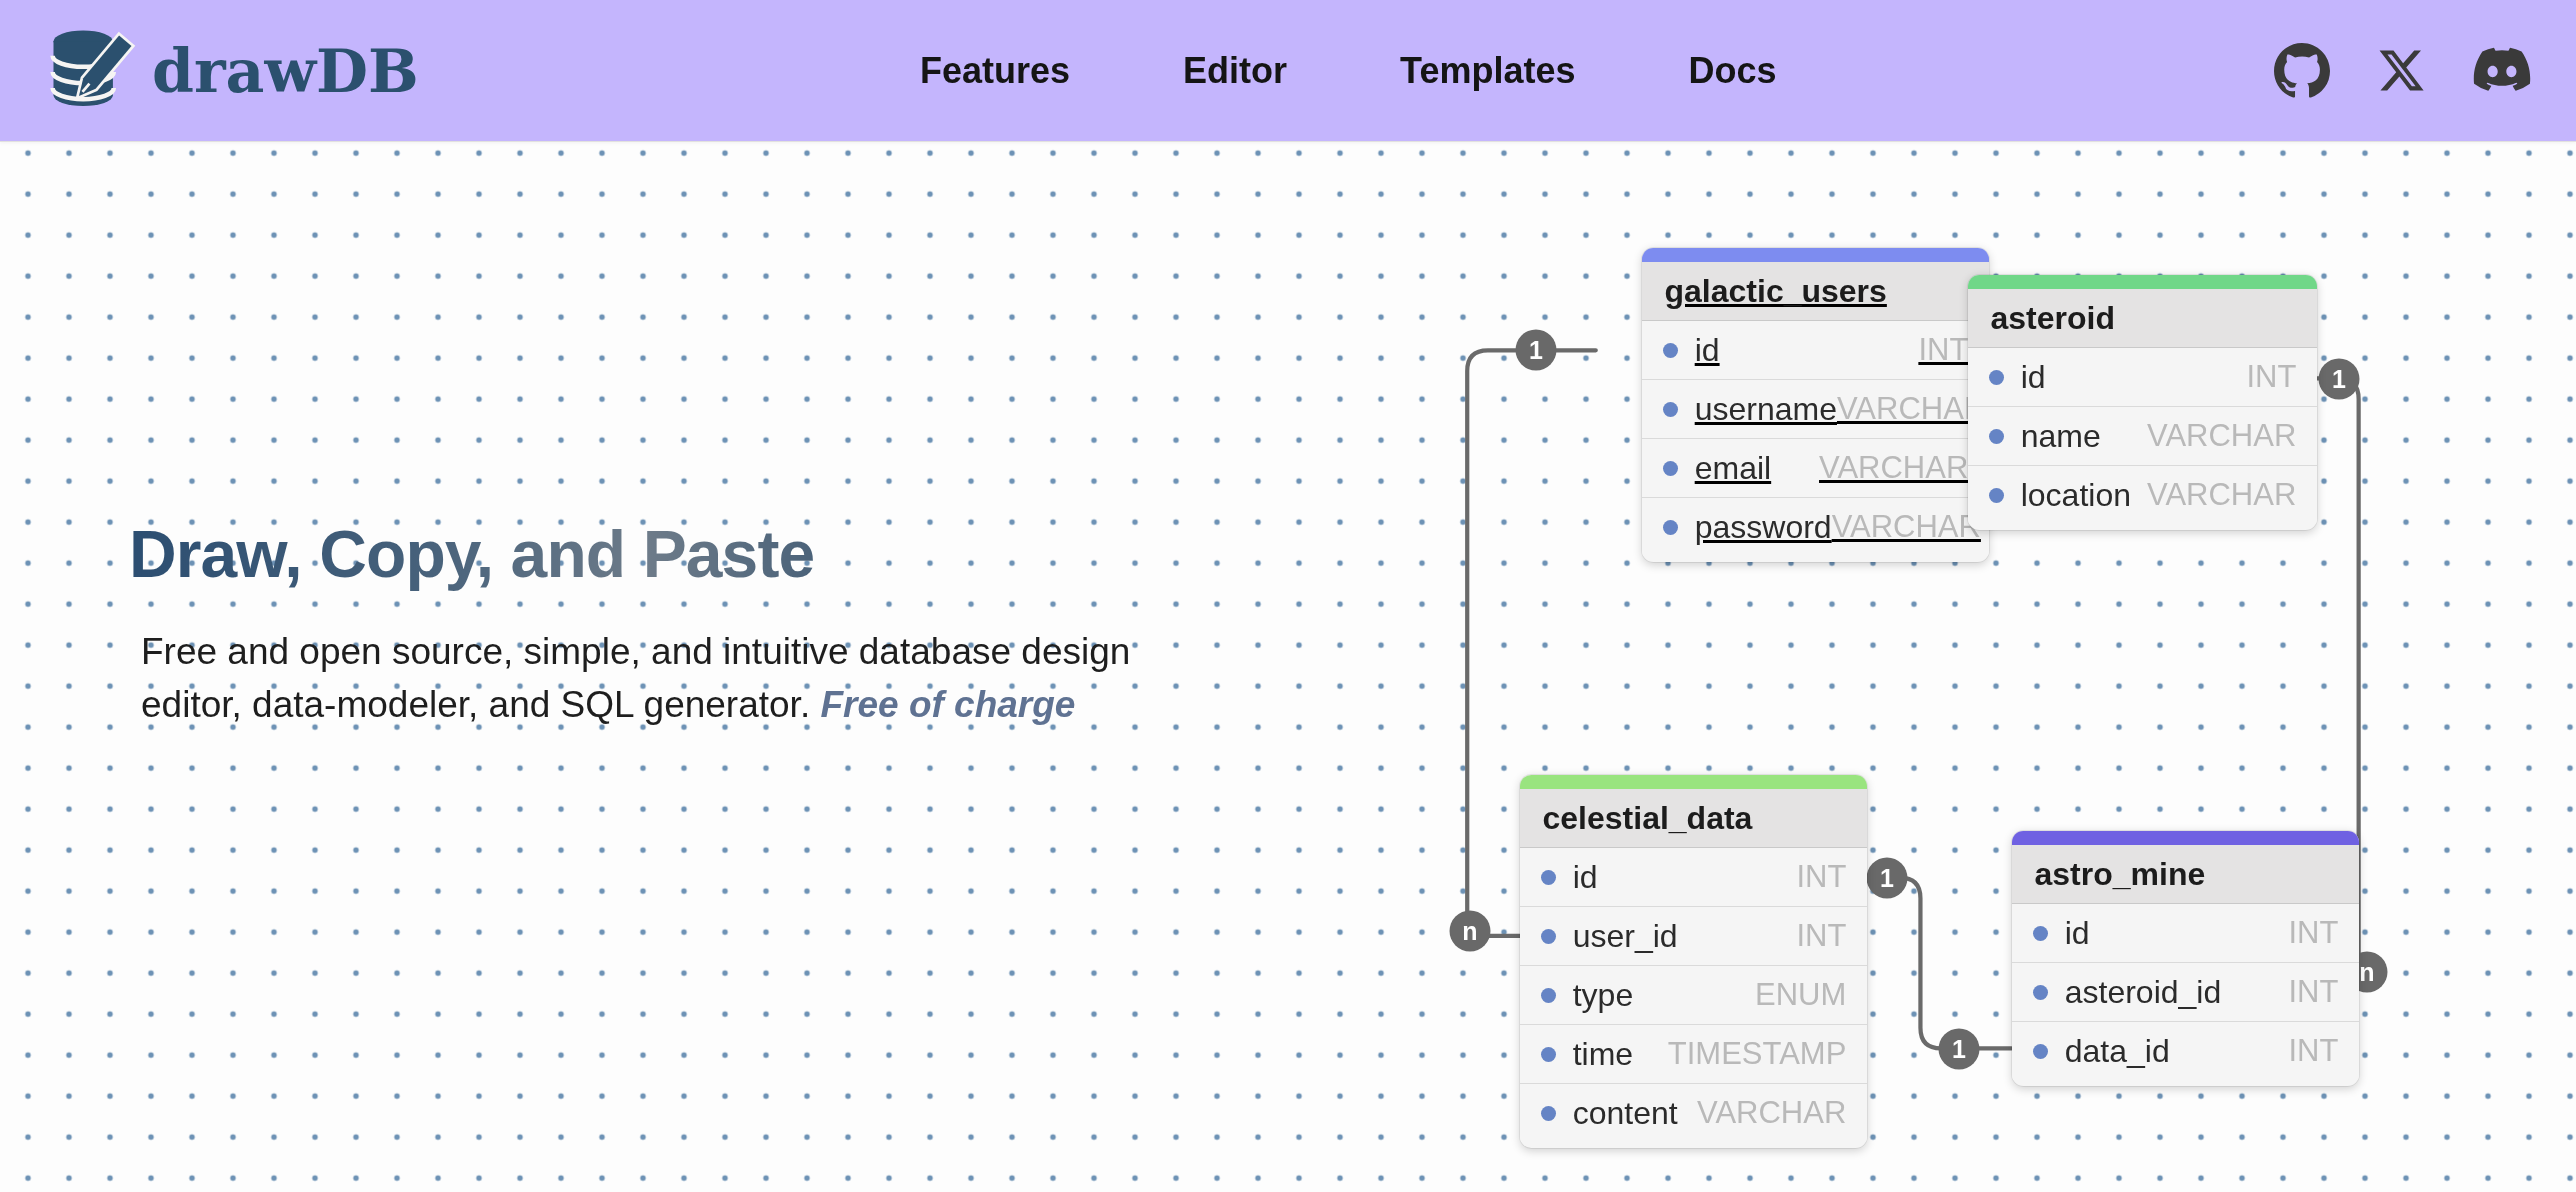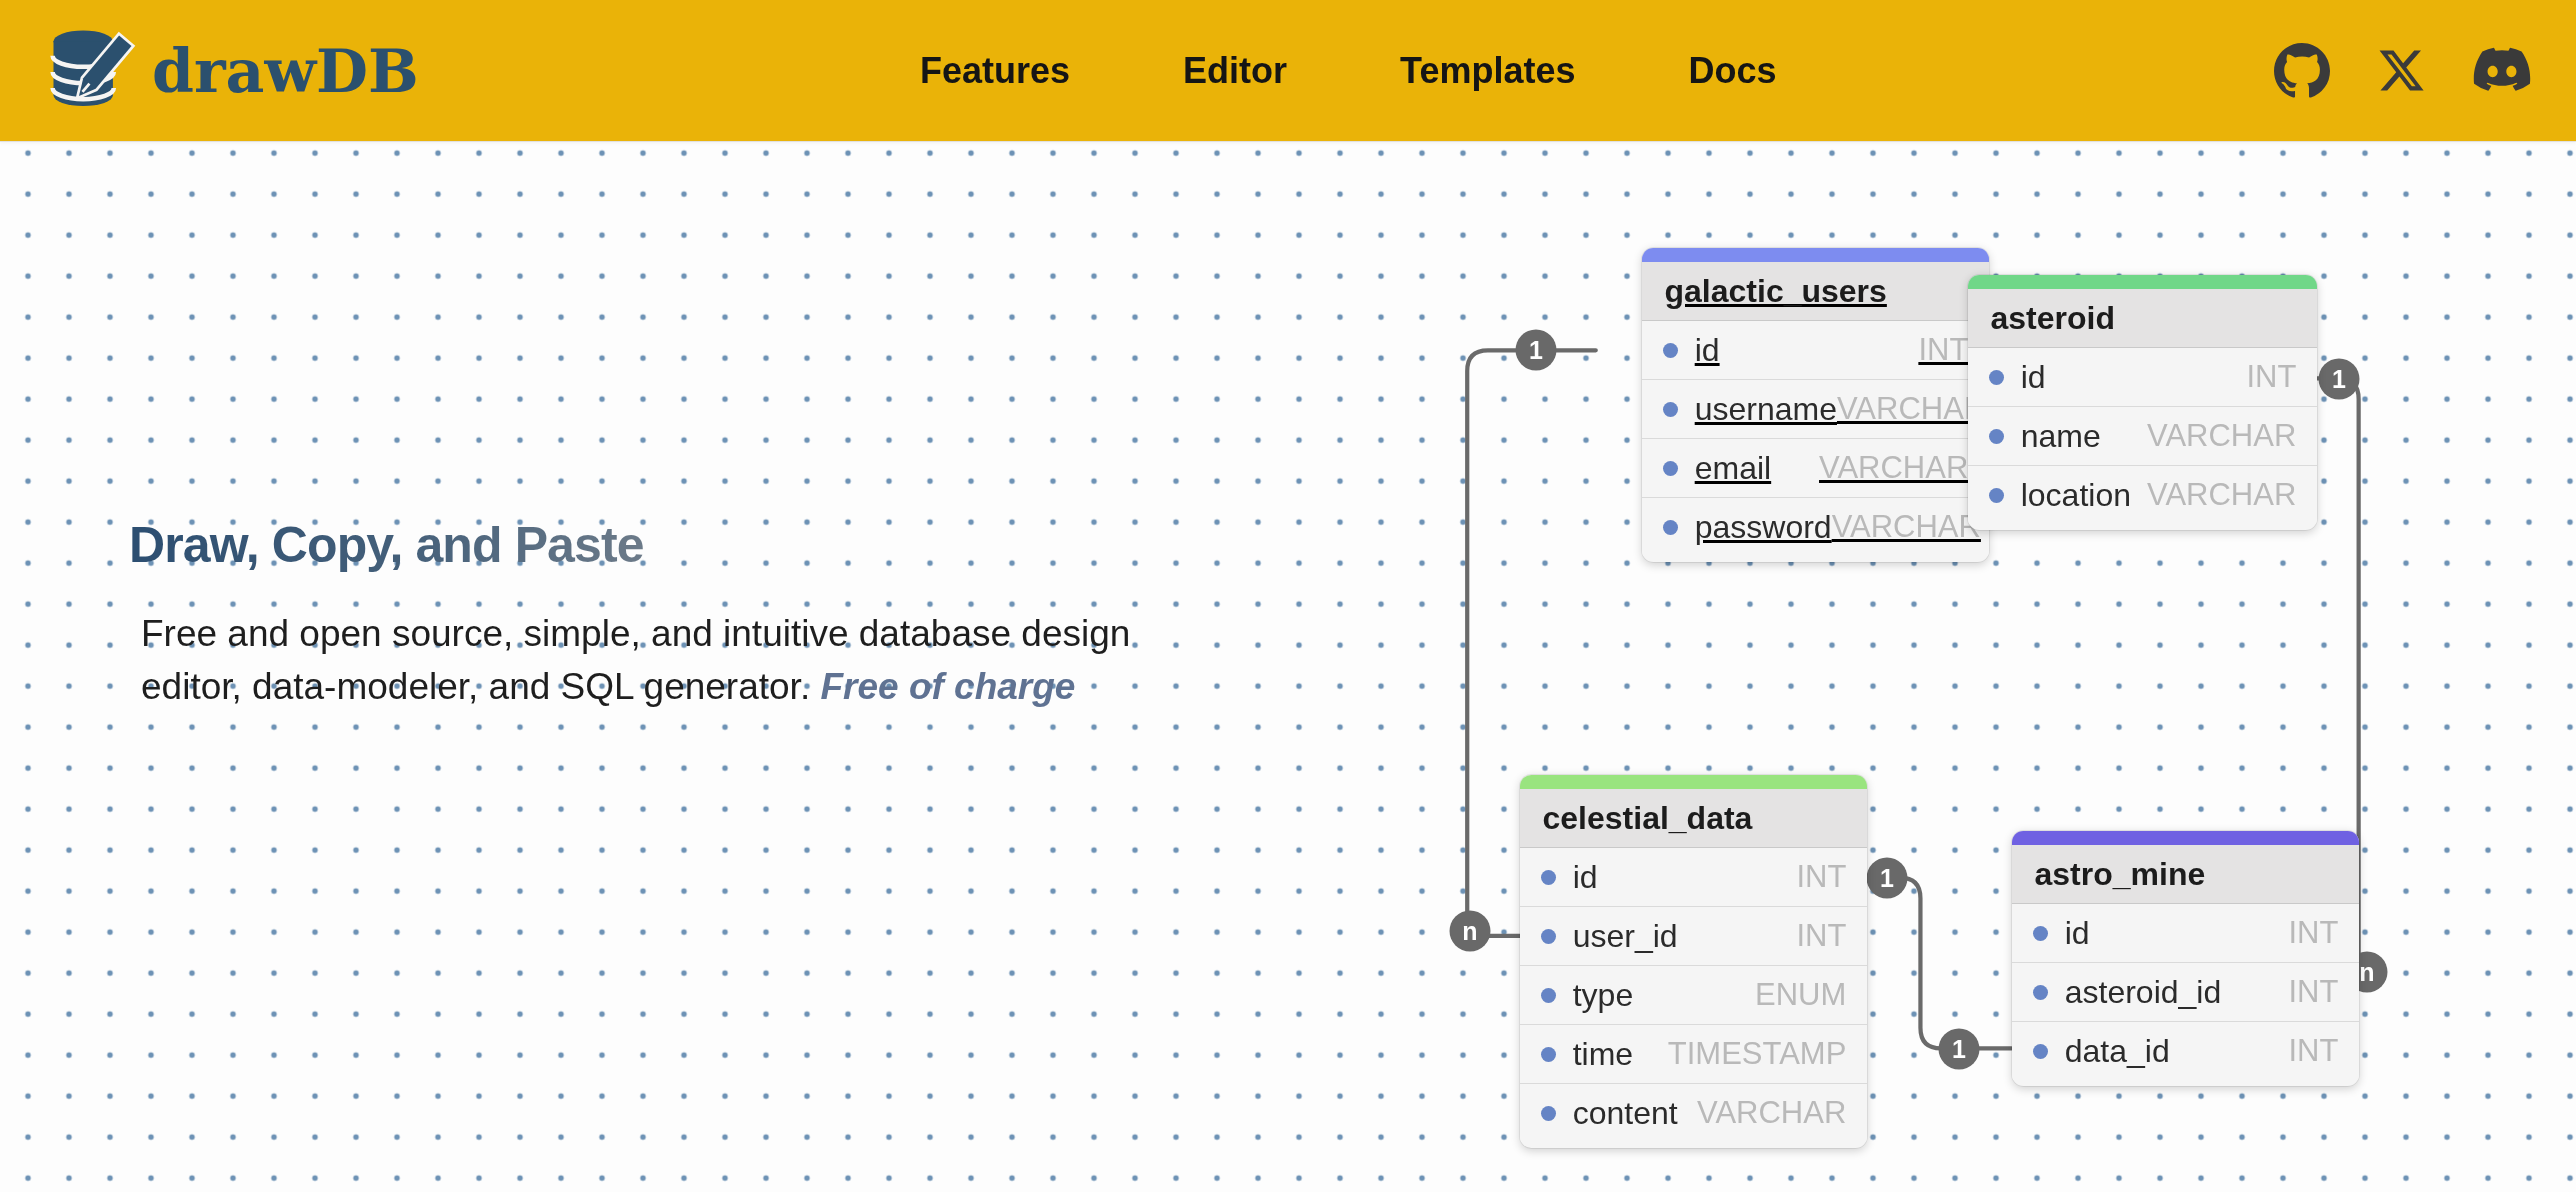--- a/index.html
+++ b/index.html
@@ -1,36 +1,36 @@
 <!DOCTYPE html>
 <html style="font-size:15px"><head>
 <meta charset="utf-8">
 <style>
   html,body{margin:0;padding:0;}
   body{font-family:"Liberation Sans",sans-serif;}
   .page{position:relative;width:2576px;height:1192px;background:#fdfdfd;overflow:hidden;}
 
   
-  .navbar{position:absolute;top:0;left:0;width:2576px;height:141px;background:#eab308;
+  .navbar{position:absolute;top:0;left:0;width:2576px;height:141px;background:#c4b5fd;
     border-bottom:0.9px solid #e2e1df;box-shadow:0 0.9px 3.8px rgba(0,0,0,.05);z-index:20;}
   .brand{position:absolute;left:49px;top:0;height:141px;display:flex;align-items:center;gap:13px;cursor:pointer;}
   .brand-text{font-family:"DejaVu Serif","Liberation Serif",serif;font-weight:800;font-size:60px;color:#2b506e;letter-spacing:0;}
   .nav-links{position:absolute;left:920px;top:0;height:141px;display:flex;align-items:center;gap:113px;}
   .nav-link{font-size:36px;font-weight:600;color:#151515;text-decoration:none;cursor:pointer;}
   .nav-icons{position:absolute;right:45px;top:0;height:141px;display:flex;align-items:center;gap:47px;}
   .nav-icon{display:flex;align-items:center;justify-content:center;cursor:pointer;color:#3a3a3a;}
 
   
   .canvas{position:absolute;top:142px;left:0;width:2576px;height:1050px;background:#fdfdfd;
     background-image:radial-gradient(circle,#6d92b5 2.5px,rgba(109,146,181,0) 3.2px);
     background-size:41px 41px;background-position:7.5px -9.4px;}
 
   
   .hero{position:absolute;left:129px;top:376px;z-index:5;}
-  .hero-title{margin:0;font-size:50px;font-weight:800;letter-spacing:-0.9px;line-height:1.1;
+  .hero-title{margin:0;font-size:66px;font-weight:800;letter-spacing:-0.9px;line-height:1.1;
     background:linear-gradient(90deg,#2c4e71 0%,#45607a 28%,#6d7b89 52%,#3f5a74 74%,#153f61 100%);
     -webkit-background-clip:text;background-clip:text;-webkit-text-fill-color:transparent;color:#2c4e71;}
   .hero-sub{margin:34px 0 0 12px;font-size:37px;line-height:53px;color:#1e1e1e;}
   .hero-highlight{font-weight:700;color:#5f7292;font-style:italic;}
   .hero-buttons{display:flex;gap:32px;margin-top:49px;}
   .btn{display:flex;align-items:center;justify-content:center;height:89px;border-radius:45px;
     font-size:36px;border:none;cursor:pointer;font-family:"Liberation Sans",sans-serif;}
   .btn-secondary{width:303px;background:#ffffff;color:#171717;font-weight:600;
     box-shadow:0 0.9px 2.8px rgba(0,0,0,.14),0 0 0 0.9px rgba(0,0,0,.03);}
   .btn-primary{width:392px;background:#1a4a6e;color:#ffffff;font-weight:700;gap:19px;}

